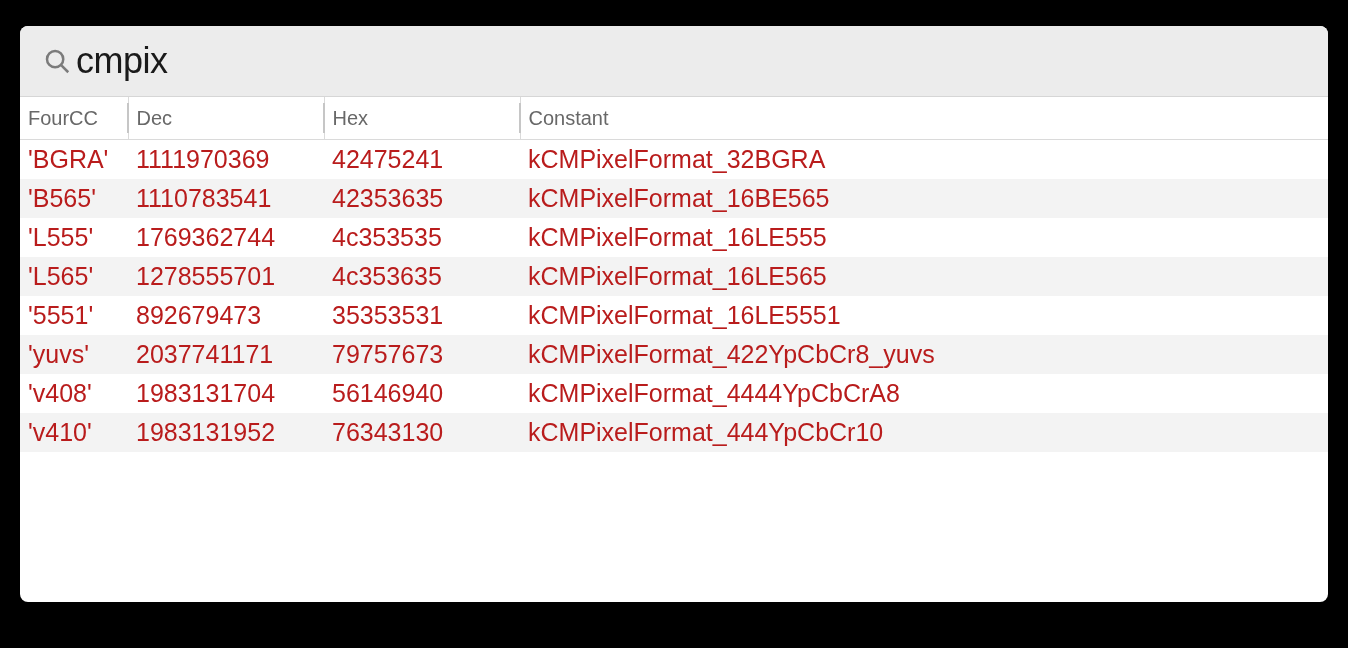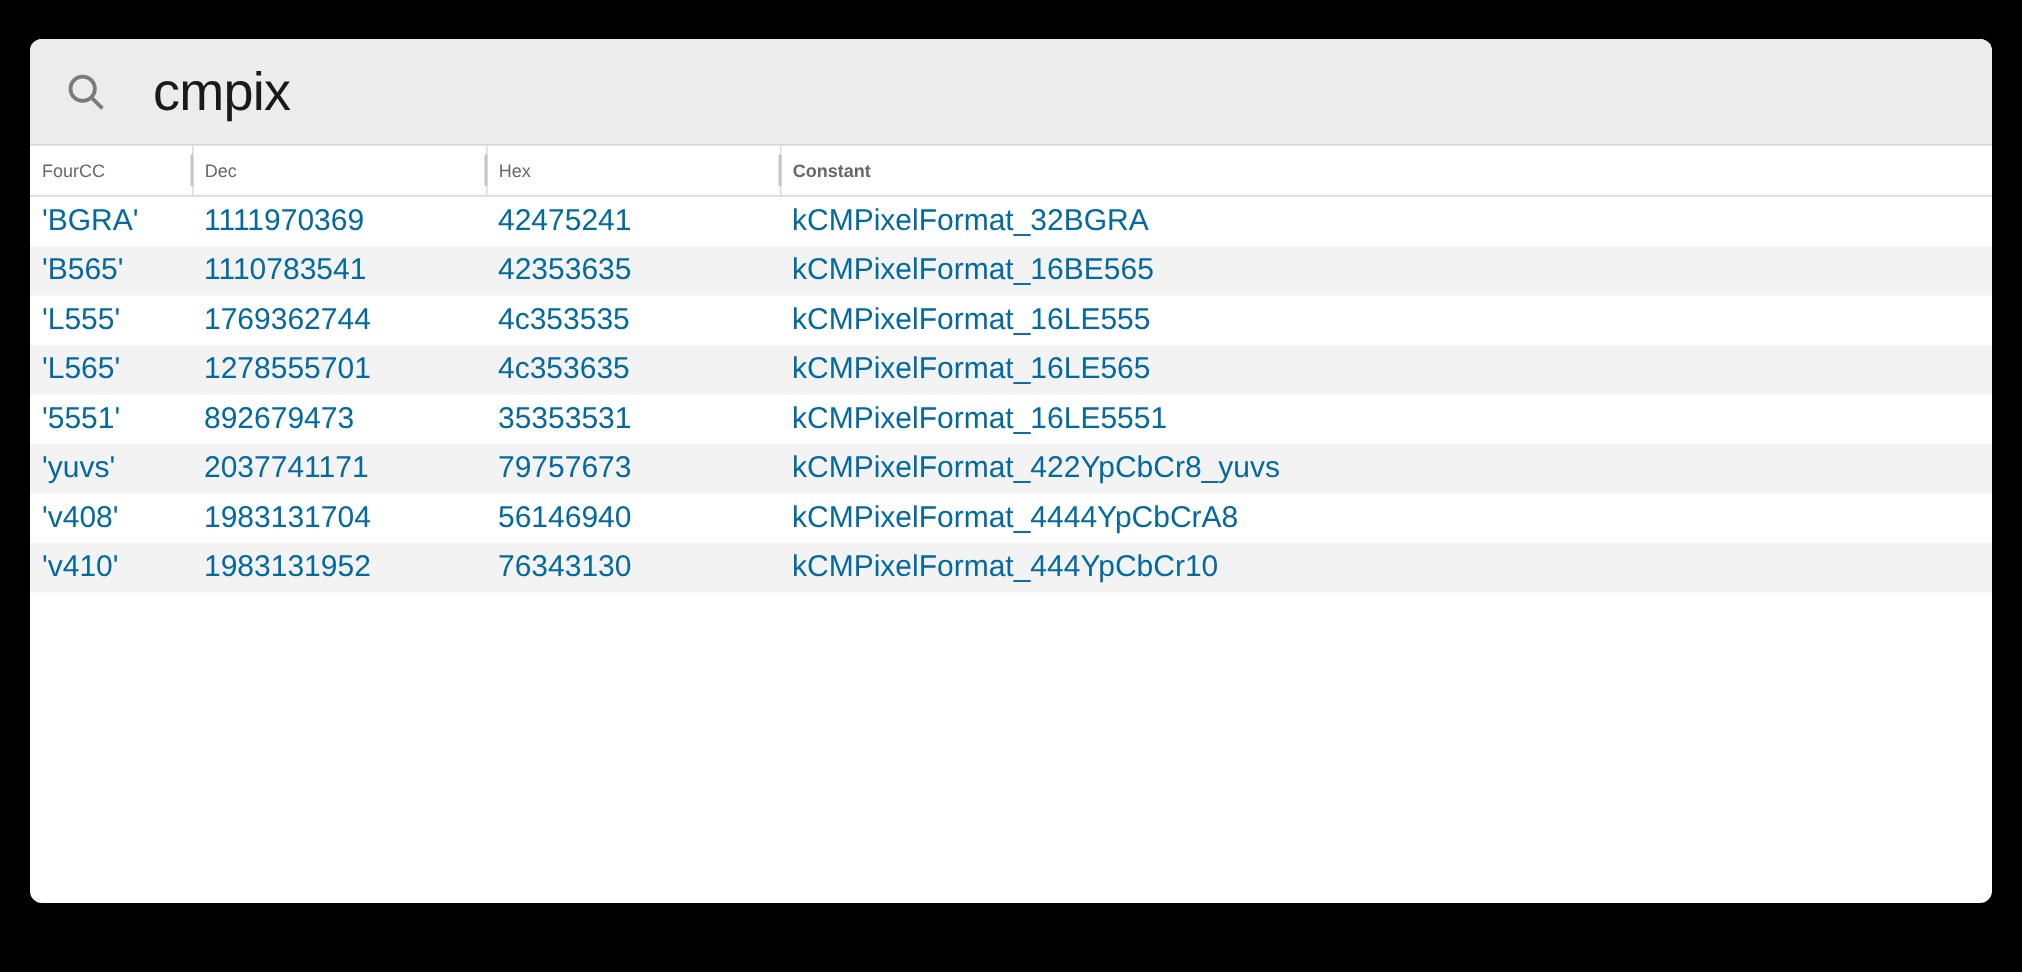--- a/index.html
+++ b/index.html
@@ -28,21 +28,21 @@
       overflow: hidden;
       display: flex;
       flex-direction: column;
     }
     
     .search-bar {
       background: #ececec;
       padding: 14px 22px;
       display: flex;
       align-items: center;
-      gap: 30px;
+      gap: 4px;
       border-bottom: 1px solid #d6d6d6;
     }
     
     .search-icon-wrap svg {
       width: 30px;
       height: 30px;
       display: block;
     }
     
     .search-input {
@@ -64,45 +64,44 @@
     table {
       width: 100%;
       border-collapse: collapse;
       table-layout: fixed;
     }
     
     thead th {
       background: #fff;
       text-align: left;
       font-weight: 400;
-      font-size: 12px;
+      font-size: 20px;
       color: #686868;
       padding: 10px 8px 9px 8px;
       border-right: 1px solid #dadada;
       border-bottom: 1px solid #dadada;
       position: relative;
     }
     
     thead th:last-child {
       border-right: none;
-      font-weight: bold;
     }
     
     thead th .resize-handle {
       position: absolute;
       right: -1px;
       top: 6px;
       bottom: 6px;
       width: 2px;
       background: #c6c6c6;
     }
     
     tbody td {
-      font-size: 20px;
-      color: #0369a1;
+      font-size: 25px;
+      color: #b91c1c;
       padding: 5px 8px 5px 8px;
       white-space: nowrap;
       overflow: hidden;
       text-overflow: ellipsis;
     }
     
     tbody tr:nth-child(even) {
       background: #f3f3f3;
     }
     

